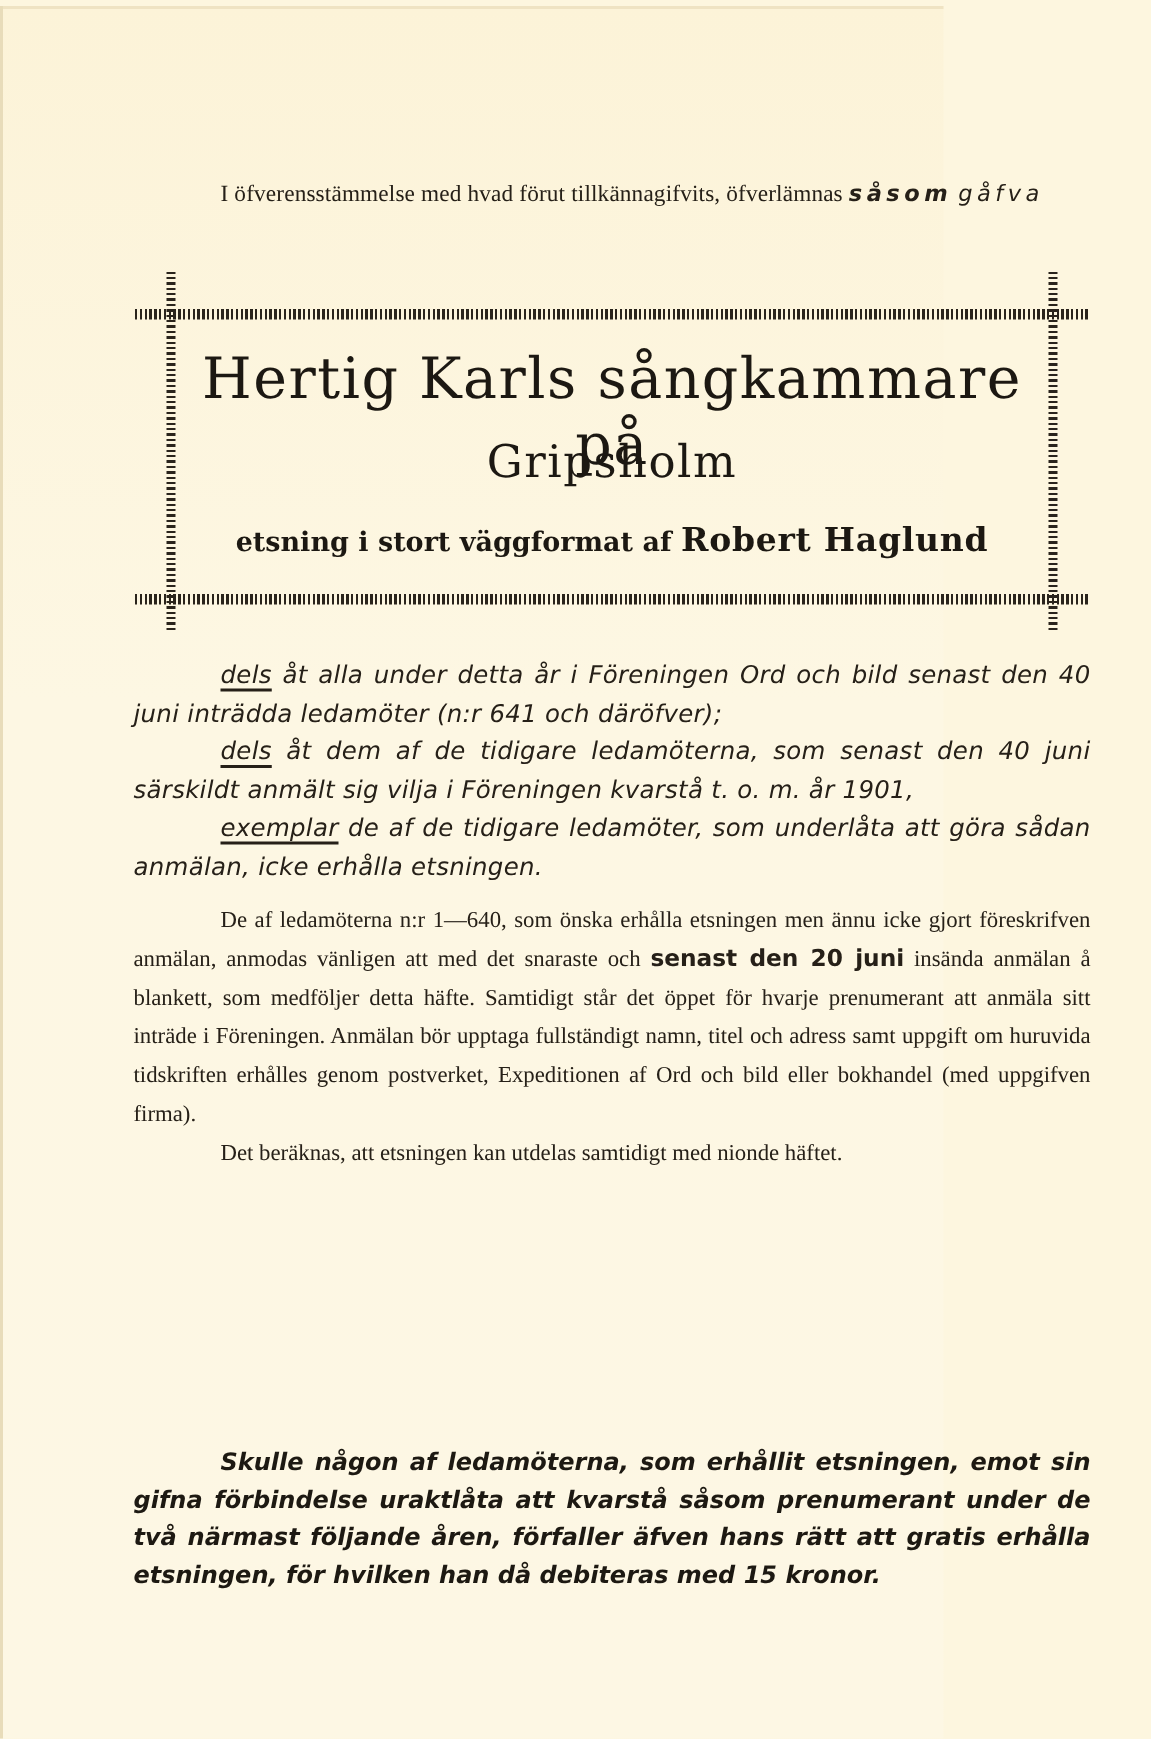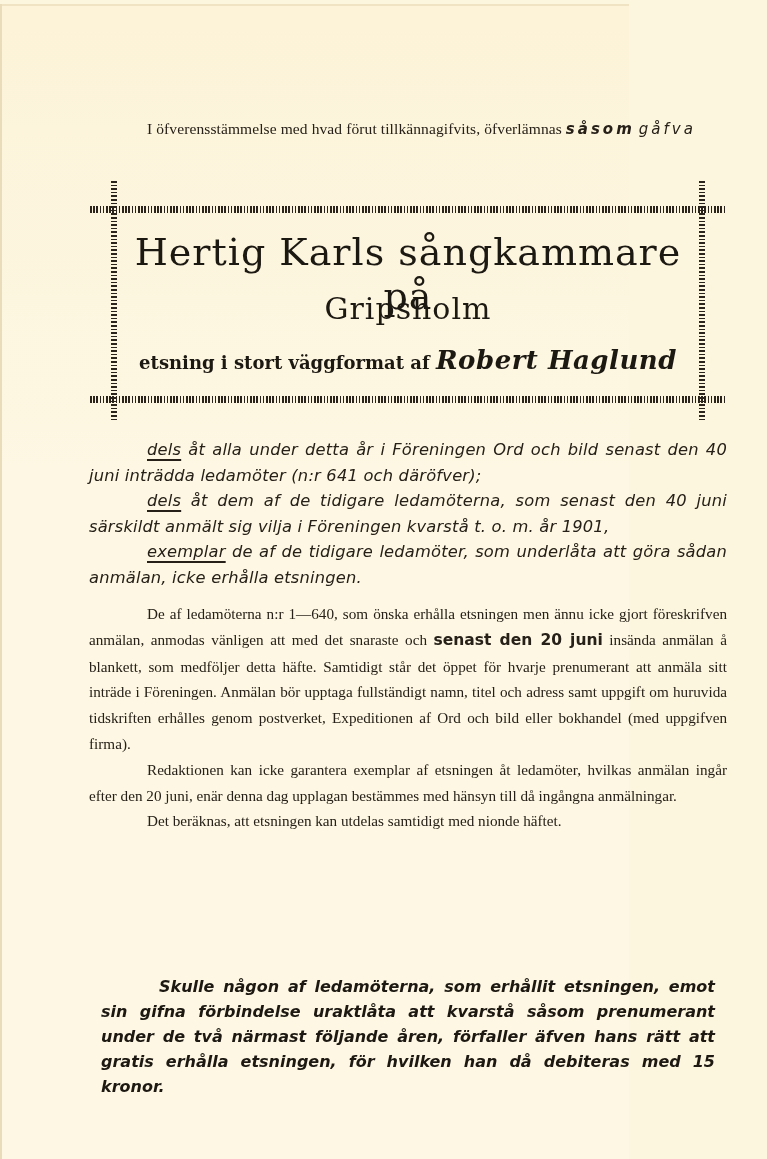--- a/index.html
+++ b/index.html
@@ -80,23 +80,22 @@
       line-height: 44px;
       letter-spacing: 1px;
     }
     .subtitle {
       top: 342px;
       font-size: 18px;
       line-height: 28px;
       font-weight: bold;
     }
     .subtitle .artist {
-      font-size: 26px;
+      font-size: 22px;
       letter-spacing: 0.5px;
-      font-style: italic;
     }
 
     .italic-block {
       position: absolute;
       left: 89px;
       width: 638px;
       font-family: "DejaVu Sans", sans-serif;
       font-style: italic;
       font-size: 16.3px;
       line-height: 25.5px;
@@ -139,21 +138,21 @@
       width: 638px;
       font-family: "DejaVu Sans", sans-serif;
       font-style: italic;
       font-weight: bold;
       font-size: 16px;
       line-height: 25px;
       text-align: justify;
       color: #1d1912;
     }
     .closing-block p {
-      margin: 12px;
+      margin: 0;
       text-indent: 58px;
     }
   </style>
 </head>
 <body>
 
 <div class="page">
 
   <div class="intro"><span>I öfverensstämmelse med hvad förut tillkännagifvits, öfverlämnas </span><span class="spaced-bold">såsom</span> <span class="spaced-ital">gåfva</span></div>
 
@@ -167,21 +166,20 @@
   <div class="title-block subtitle"><span>etsning i stort väggformat af </span><span class="artist">Robert Haglund</span></div>
 
   <div class="italic-block" style="top:433px;">
     <p><span class="ul">dels</span><span> åt alla under detta år i Föreningen Ord och bild senast den 40 juni inträdda ledamöter (n:r 641 och däröfver);</span></p>
     <p><span class="ul">dels</span><span> åt dem af de tidigare ledamöterna, som senast den 40 juni särskildt anmält sig vilja i Föreningen kvarstå t. o. m. år 1901,</span></p>
     <p><span class="ul">exemplar</span><span> de af de tidigare ledamöter, som underlåta att göra sådan anmälan, icke erhålla etsningen.</span></p>
   </div>
 
   <div class="body-block">
     <p><span>De af ledamöterna n:r 1—640, som önska erhålla etsningen men ännu icke gjort föreskrifven anmälan, anmodas vänligen att med det snaraste och </span><span class="em-bold">senast den 20 juni</span><span> insända anmälan å blankett, som medföljer detta häfte. Samtidigt står det öppet för hvarje prenumerant att anmäla sitt inträde i Föreningen. Anmälan bör upptaga fullständigt namn, titel och adress samt uppgift om huruvida tidskriften erhålles genom postverket, Expeditionen af Ord och bild eller bokhandel (med uppgifven firma).</span></p>
-    <p>Redaktionen kan icke garantera exemplar af etsningen åt ledamöter, hvilkas anmälan ingår efter den 20 juni, enär denna dag upplagan bestämmes med hänsyn till då ingångna anmälningar.</p>
     <p>Det beräknas, att etsningen kan utdelas samtidigt med nionde häftet.</p>
   </div>
 
   <div class="closing-block">
     <p>Skulle någon af ledamöterna, som erhållit etsningen, emot sin gifna förbindelse uraktlåta att kvarstå såsom prenumerant under de två närmast följande åren, förfaller äfven hans rätt att gratis erhålla etsningen, för hvilken han då debiteras med 15 kronor.</p>
   </div>
 
 </div>
 
 </body></html>

